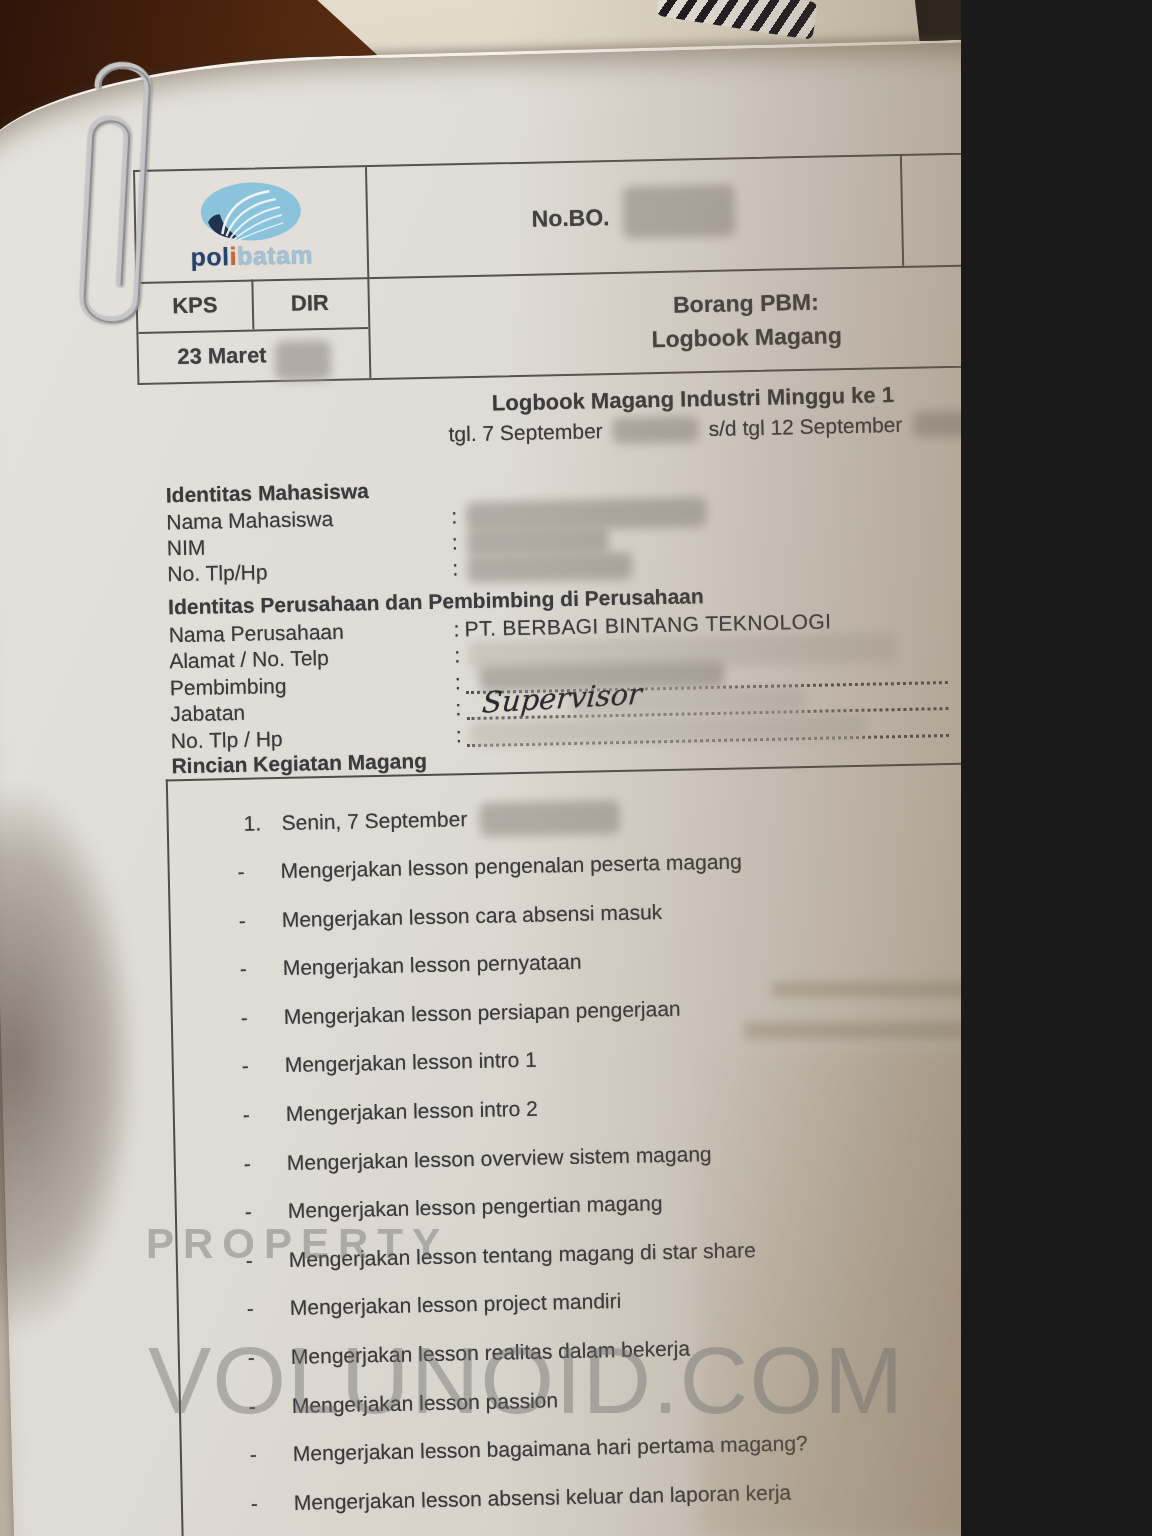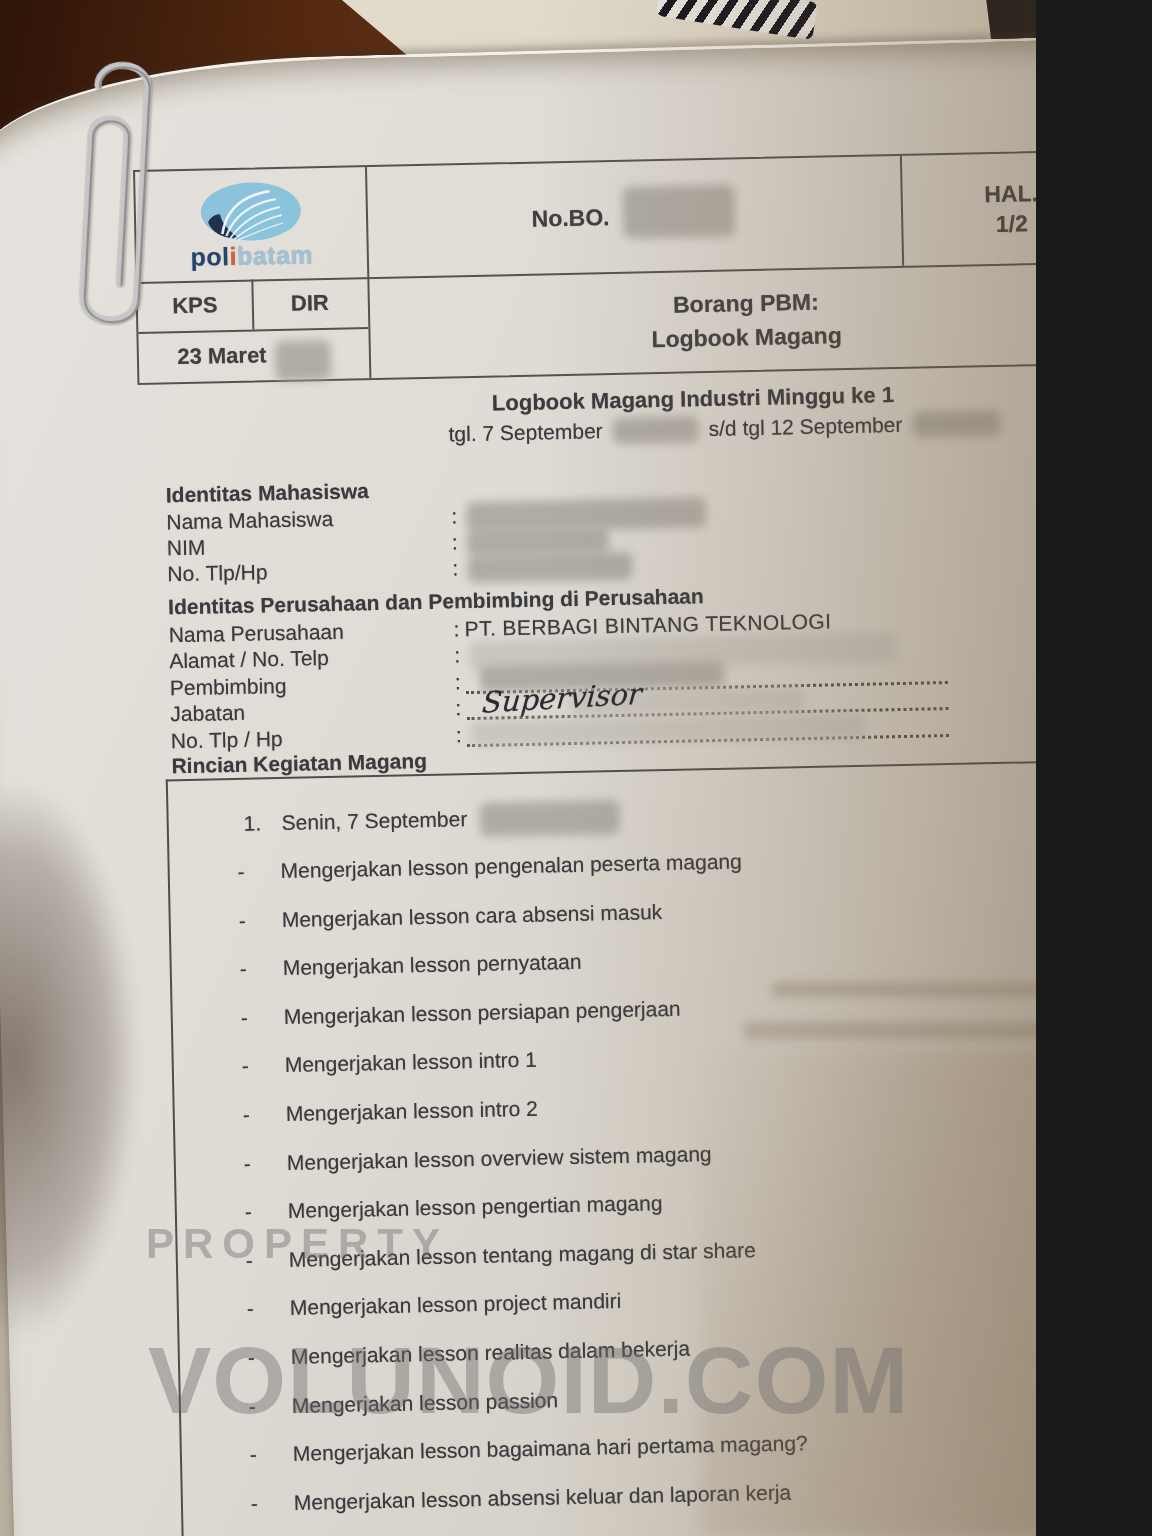--- a/index.html
+++ b/index.html
@@ -1,16 +1,16 @@
 <!DOCTYPE html>
 <html><head>
 <meta charset="utf-8">
 <style>
   html,body{margin:0;padding:0;background:#1a1a1a;}
-  .photo{position:relative;width:1036px;height:1536px;overflow:hidden;background:#b9b0a2;font-family:"Liberation Sans",sans-serif;}
+  .photo{position:relative;width:961px;height:1536px;overflow:hidden;background:#b9b0a2;font-family:"Liberation Sans",sans-serif;}
   .photo *{box-sizing:border-box;}
 
   
   .wood{position:absolute;left:0;top:0;width:1152px;height:250px;z-index:0;
     background:linear-gradient(100deg,#2e1409 0%,#53280f 25%,#6b3a1d 55%,#7c452a 80%,#8a5233 100%);
     clip-path:polygon(0 0,68% 0,56% 22%,34% 44%,12% 64%,0 92%);}
   .backsheet{position:absolute;inset:0;z-index:1;background:linear-gradient(170deg,#e3dccd 0%,#d5cdbc 60%,#c8bfab 100%);
     clip-path:polygon(33% 0,100% 0,100% 13%,60% 9.5%,40% 4%);}
   .spiral{position:absolute;left:658px;top:-10px;width:158px;height:38px;z-index:2;transform:rotate(9deg);border-radius:7px;
     background:repeating-linear-gradient(115deg,#12121c 0 8px,#ece8e4 8px 17px);}
@@ -31,21 +31,21 @@
   .shade-right{inset:0;z-index:7;background:linear-gradient(to right,rgba(0,0,0,0) 52%,rgba(122,100,74,.16) 75%,rgba(108,86,60,.34) 100%);}
   .shade-corner{left:700px;top:1050px;width:452px;height:486px;z-index:7;
     background:linear-gradient(115deg,rgba(0,0,0,0) 0%,rgba(140,118,90,.22) 45%,rgba(128,106,78,.30) 100%);filter:blur(8px);}
   .shade-hand{left:-150px;top:690px;width:330px;height:740px;z-index:7;
     background:radial-gradient(closest-side,rgba(56,38,26,.55),rgba(56,38,26,.25) 55%,rgba(56,38,26,0) 75%);filter:blur(6px);}
   .ghost{position:absolute;z-index:6;background:rgba(138,126,106,.38);filter:blur(5px);border-radius:4px;}
 
   
   .wm{position:absolute;z-index:9;font-weight:bold;color:rgba(108,108,108,.42);pointer-events:none;white-space:nowrap;}
   .wm1{left:146px;top:1220px;font-size:42px;letter-spacing:9px;}
-  .wm2{left:148px;top:1326px;font-size:95px;letter-spacing:1px;font-weight:bold;}
+  .wm2{left:148px;top:1326px;font-size:95px;letter-spacing:1px;font-weight:normal;}
 
   
   .doc{position:absolute;left:133px;top:170px;width:990px;height:1380px;z-index:5;
     transform:rotate(-1.2deg);transform-origin:0 0;color:#3a393d;
     text-shadow:0 0 1px rgba(58,58,62,.5);}
   .abs{position:absolute;}
   .b{font-weight:bold;}
 
   
   .htable{position:absolute;left:0;top:0;width:990px;height:215px;border:2px solid #56524d;}

